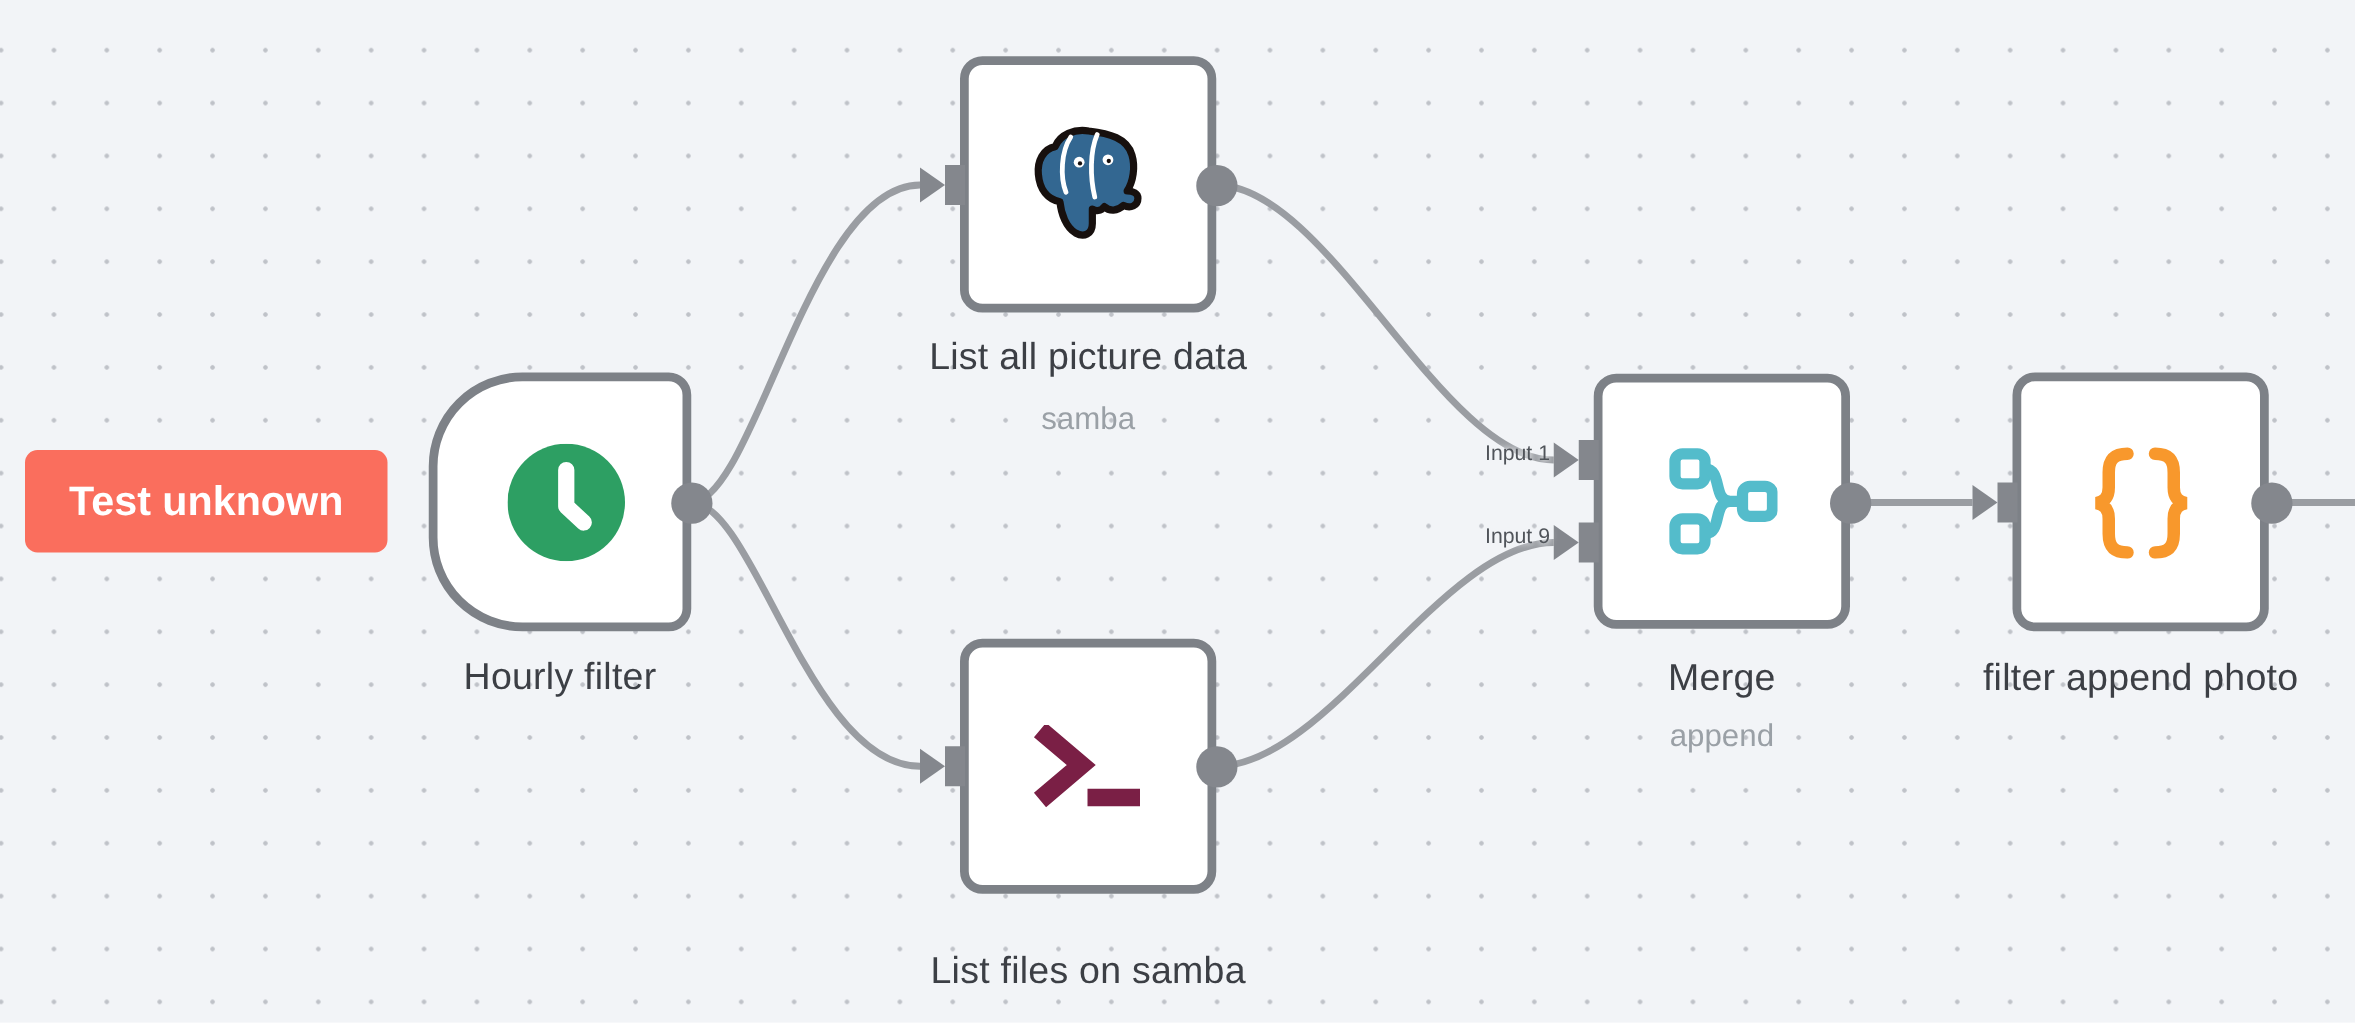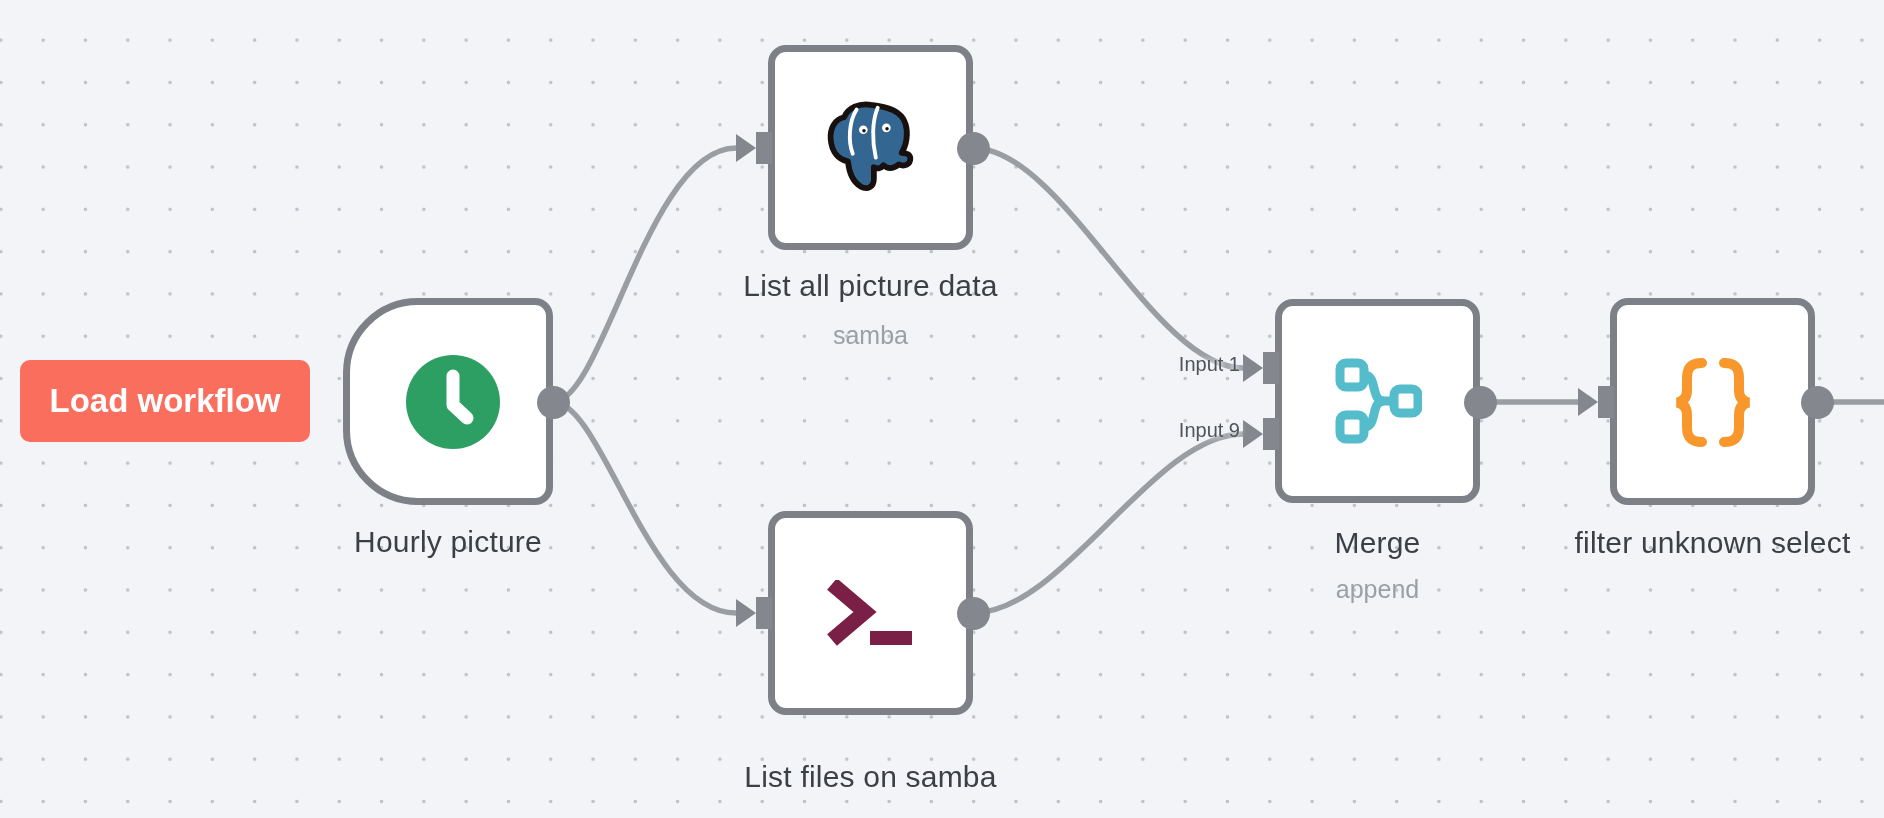--- a/index.html
+++ b/index.html
@@ -60,21 +60,21 @@
     position:absolute;text-align:center;z-index:5;
     font-size:30px;font-weight:500;color:var(--title_color);
     letter-spacing:.2px;
   }
   .node-subtitle{
     position:absolute;text-align:center;z-index:5;
     font-size:25px;font-weight:400;color:var(--subtitle_color);
   }
   .input-label{
     position:absolute;text-align:right;z-index:5;
-    font-size:20px;color:var(--input_label_color);
+    font-size:17px;color:var(--input_label_color);
     text-shadow:0 0 8px var(--canvas_bg),0 0 4px var(--canvas_bg);
   }
 
   .test-btn{
     position:absolute;left:20px;top:360px;width:290px;height:82px;
     background:var(--button_bg);color:var(--button_text);
     border:none;border-radius:10px;z-index:6;
     font-family:"Liberation Sans",sans-serif;
     font-size:33px;font-weight:600;cursor:pointer;
   }
@@ -87,30 +87,30 @@
 
   <svg class="wires" width="1884" height="818">
     <path d="M553,402 C603,402 648,148 736,148"></path>
     <path d="M553,402 C603,402 648,613 736,613"></path>
     <path d="M973,148 C1063,148 1153,368 1243,368"></path>
     <path d="M973,613 C1063,613 1153,434 1243,434"></path>
     <path d="M1480,402 L1578,402"></path>
     <path d="M1817,402 L1884,402"></path>
   </svg>
 
-  <button class="test-btn">Load workflow</button>
+  <button class="test-btn">Test unknown</button>
 
   <div class="node trigger" style="left:343px;top:298px;width:210px;height:207px;">
     <svg class="icon" width="94" height="94" viewBox="0 0 94 94" style="margin-left:10px;">
       <circle cx="47" cy="47" r="47" fill="var(--trigger_green)"></circle>
       <path d="M47 21 L47 50 L61 63" stroke="#fff" stroke-width="13" stroke-linecap="round" stroke-linejoin="round" fill="none"></path>
     </svg>
   </div>
   <div class="out-dot" style="left:536.5px;top:385.5px;"></div>
-  <div class="node-title" style="left:303px;top:525px;width:290px;">Hourly picture</div>
+  <div class="node-title" style="left:303px;top:525px;width:290px;">Hourly filter</div>
 
   <div class="node" style="left:768px;top:45px;width:205px;height:205px;">
     <svg class="icon" width="96" height="100" viewBox="0 0 100 104">
       <path d="M50 7 C38 5 26 10 22 20 C12 22 7 32 8 43 C9 56 16 64 26 66 C27 76 31 87 39 92 C46 96 53 93 53 84 L53 72 C56 74 60 74 63 70 C67 74 74 74 79 69 C85 72 91 69 91 63 C91 59 87 57 82 57 C87 49 89 37 86 27 C82 13 67 9 50 7 Z" fill="var(--postgres_blue)" stroke="#17100e" stroke-width="6" stroke-linejoin="round"></path>
       <path d="M35 12 C27 24 26 45 31 58" stroke="#fff" stroke-width="4" fill="none" stroke-linecap="round"></path>
       <path d="M57 10 C51 24 51 45 55 62" stroke="#fff" stroke-width="4" fill="none" stroke-linecap="round"></path>
       <circle cx="42" cy="33" r="4.5" fill="#fff"></circle>
       <circle cx="42.7" cy="34" r="1.8" fill="#17100e"></circle>
       <circle cx="66" cy="31" r="4.5" fill="#fff"></circle>
       <circle cx="66.7" cy="32" r="1.8" fill="#17100e"></circle>
@@ -158,15 +158,15 @@
     <svg class="icon" width="90" height="90" viewBox="0 0 90 90">
       <g stroke="var(--code_orange)" stroke-width="10" fill="none" stroke-linecap="round">
         <path d="M34 6 C23 6 19 11 19 21 L19 33 C19 41 15 44.5 9 45.5 C15 46.5 19 50 19 58 L19 70 C19 80 23 85 34 85"></path>
         <path d="M56 6 C67 6 71 11 71 21 L71 33 C71 41 75 44.5 81 45.5 C75 46.5 71 50 71 58 L71 70 C71 80 67 85 56 85"></path>
       </g>
     </svg>
   </div>
   <div class="in-arrow" style="left:1578px;top:388px;"></div>
   <div class="in-square" style="left:1598px;top:386px;"></div>
   <div class="out-dot" style="left:1800.5px;top:385.5px;"></div>
-  <div class="node-title" style="left:1567px;top:526px;width:291px;">filter unknown select</div>
+  <div class="node-title" style="left:1567px;top:526px;width:291px;">filter append photo</div>
 
 </div>
 
 </body></html>

